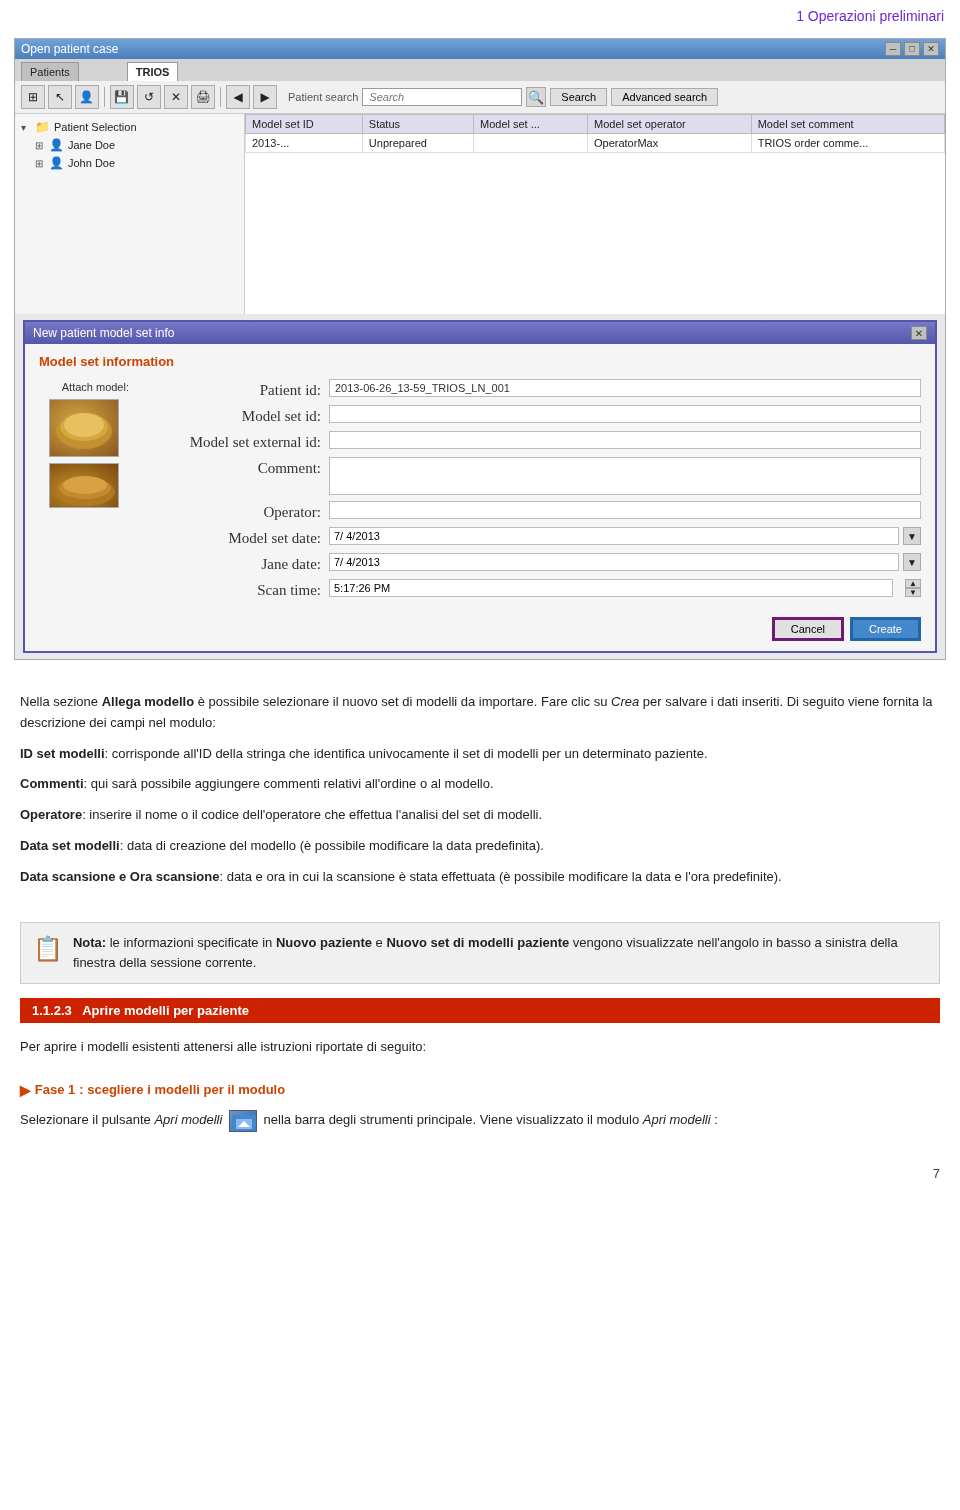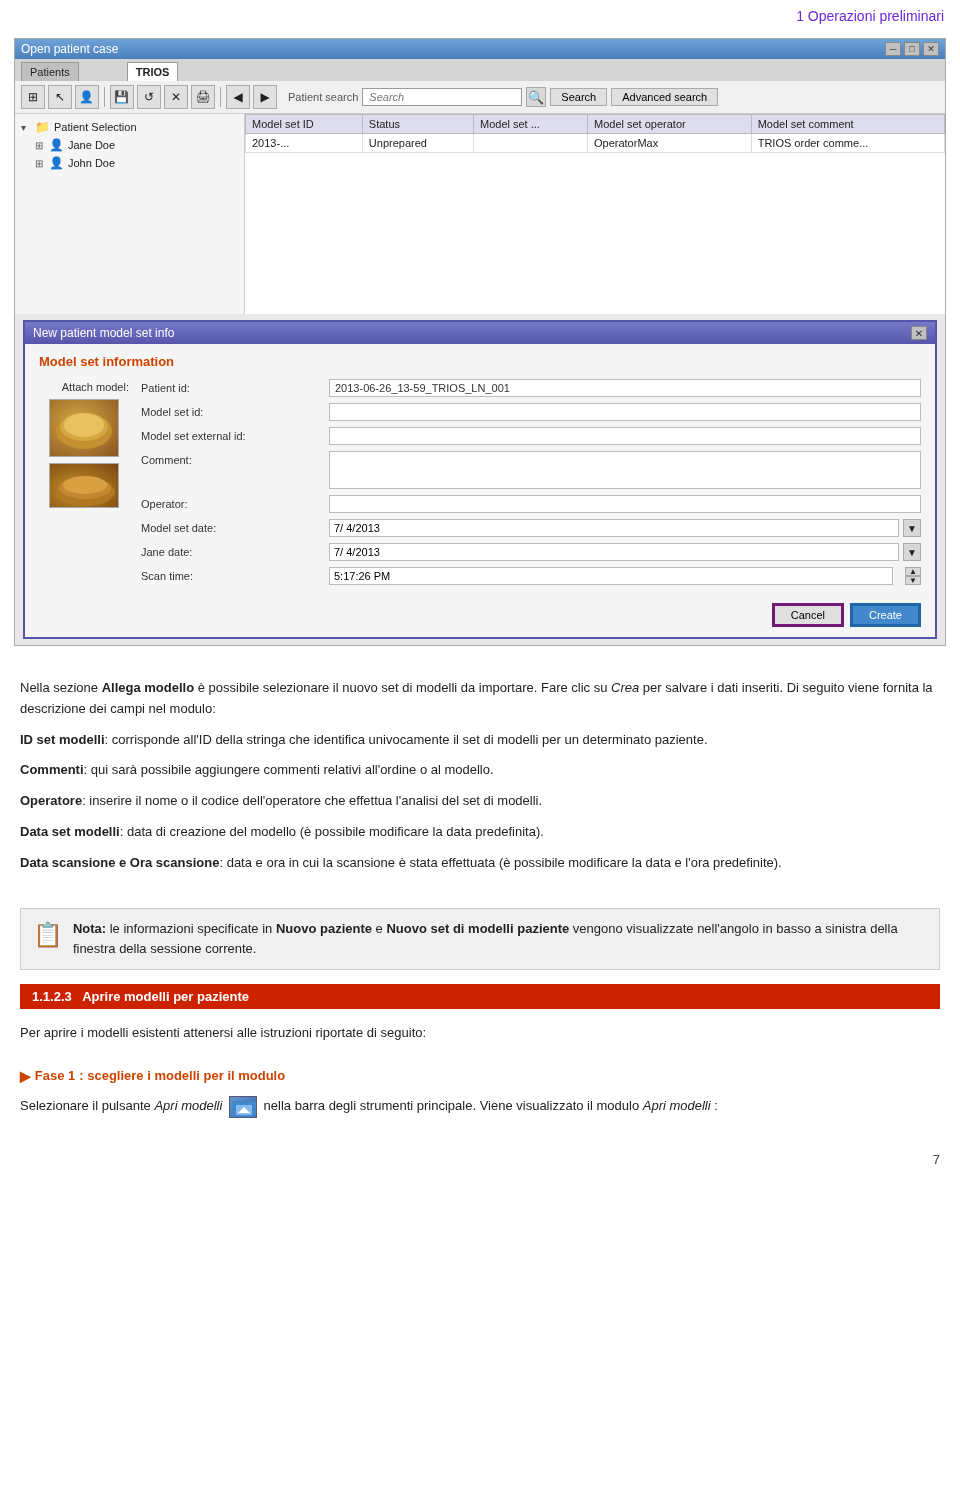--- a/index.html
+++ b/index.html
@@ -231,23 +231,25 @@
       font-size: 13px;
       margin-bottom: 10px;
     }
     .form-grid {
       display: grid;
       grid-template-columns: 180px 1fr;
       gap: 6px 8px;
       align-items: start;
     }
     .form-label {
-      font-size: 11px;
+      text-align: right;
+      font-size: 15px;
       color: #333;
       padding-top: 3px;
+      font-family: Liberation Serif, serif;
     }
     .form-value {
       font-size: 11px;
       color: #333;
       background: #fff;
       border: 1px solid #bbb;
       padding: 2px 5px;
       min-height: 18px;
     }
     .form-value.filled {

